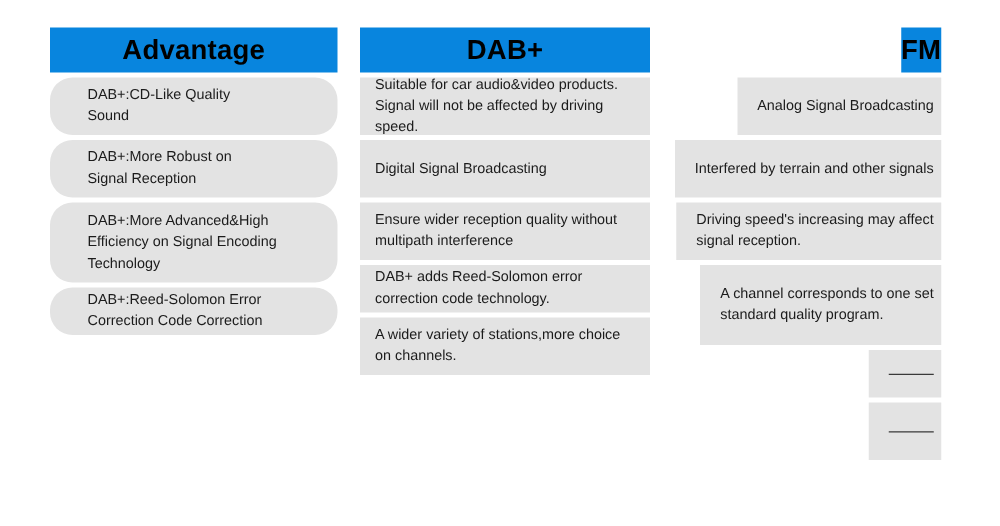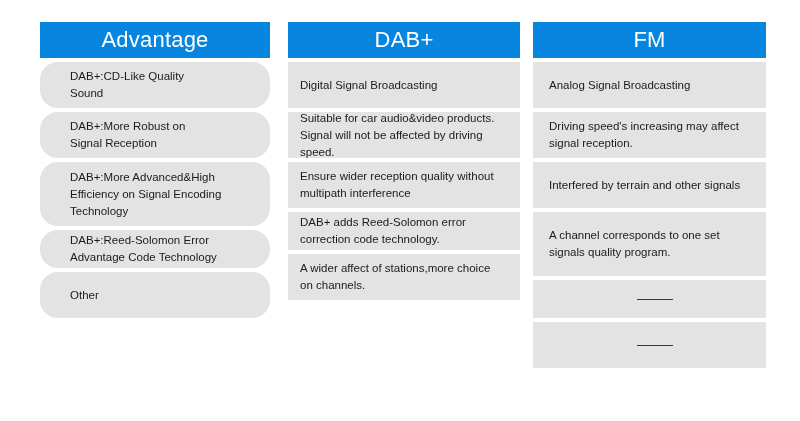--- a/index.html
+++ b/index.html
@@ -23,32 +23,32 @@
     flex-direction: row;
     align-items: flex-start;
   }
 
   .column {
     display: flex;
     flex-direction: column;
   }
 
   .col-advantage { width: 230px; margin-right: 18px; }
-  .col-dab       { width: 232px; margin-right: 13px; }
-  .col-fm        { width: 233px; }
+  .col-dab       { width: 232px; }
+  .col-fm        { width: 233px; align-items: flex-end; }
 
   .col-header {
     background: #0885de;
-    color: #ffffff;
+    color: #000000;
     text-align: center;
     font-size: 22px;
     line-height: 36px;
     height: 36px;
     letter-spacing: 0.2px;
-    font-weight: 400;
+    font-weight: 700;
     margin-bottom: 4px;
   }
 
   .cell {
     background: #e3e3e3;
     color: #1b1b1b;
     font-size: 11.5px;
     line-height: 17px;
     box-sizing: border-box;
     padding: 0 10px;
@@ -99,66 +99,63 @@
         <span class="cell-text">DAB+:More Robust on
 Signal Reception</span>
       </div>
     <div class="cell r3">
         <span class="cell-text">DAB+:More Advanced&amp;High
 Efficiency on Signal Encoding
 Technology</span>
       </div>
     <div class="cell r4">
         <span class="cell-text">DAB+:Reed-Solomon Error
-Advantage Code Technology</span>
-      </div>
-    <div class="cell r5">
-        <span class="cell-text">Other</span>
+Correction Code Correction</span>
       </div>
   </div>
 
   <div class="column col-dab">
     <div class="col-header">DAB+</div>
-    <div class="cell r0">
-        <span class="cell-text">Digital Signal Broadcasting</span>
-      </div>
     <div class="cell r1">
         <span class="cell-text">Suitable for car audio&amp;video products.
 Signal will not be affected by driving
 speed.</span>
+      </div>
+    <div class="cell r0">
+        <span class="cell-text">Digital Signal Broadcasting</span>
       </div>
     <div class="cell r2">
         <span class="cell-text">Ensure wider reception quality without
 multipath interference</span>
       </div>
     <div class="cell r4">
         <span class="cell-text">DAB+ adds Reed-Solomon error
 correction code technology.</span>
       </div>
     <div class="cell r5">
-        <span class="cell-text">A wider affect of stations,more choice
+        <span class="cell-text">A wider variety of stations,more choice
 on channels.</span>
       </div>
   </div>
 
   <div class="column col-fm">
     <div class="col-header">FM</div>
     <div class="cell r0">
         <span class="cell-text">Analog Signal Broadcasting</span>
       </div>
+    <div class="cell r2">
+        <span class="cell-text">Interfered by terrain and other signals</span>
+      </div>
     <div class="cell r1">
         <span class="cell-text">Driving speed's increasing may affect
 signal reception.</span>
       </div>
-    <div class="cell r2">
-        <span class="cell-text">Interfered by terrain and other signals</span>
-      </div>
     <div class="cell r3">
         <span class="cell-text">A channel corresponds to one set
-signals quality program.</span>
+standard quality program.</span>
       </div>
     <div class="cell r4 dash-cell">
         <span class="dash"></span>
       </div>
     <div class="cell r5 dash-cell">
         <span class="dash"></span>
       </div>
   </div>
 
 </div>

